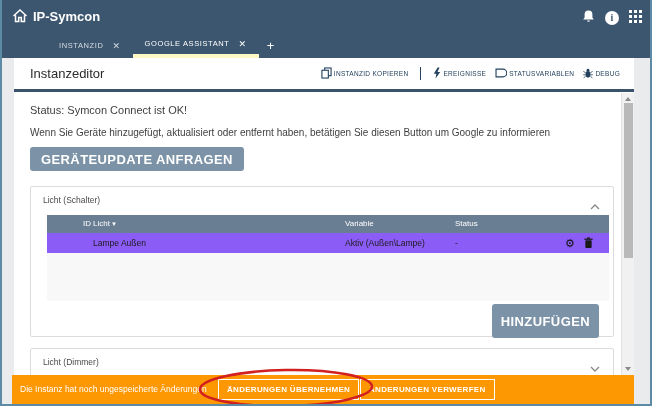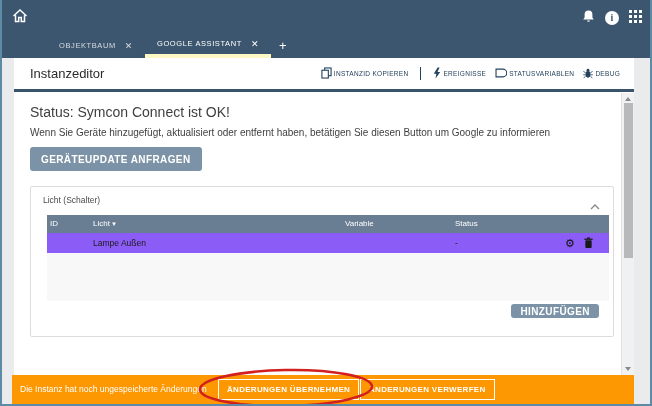--- a/index.html
+++ b/index.html
@@ -26,43 +26,43 @@
 
   
   .panel{position:absolute;left:12px;top:58px;width:620px;height:317px;background:#fff;}
   .panel-title{position:absolute;left:16px;top:0;line-height:31px;font-size:13px;color:#2b2b2b;}
   .toolbar{position:absolute;right:14px;top:0;height:31px;display:flex;align-items:center;gap:9px;}
   .tool{display:flex;align-items:center;gap:2px;color:#24425e;font-size:6.5px;letter-spacing:.3px;cursor:pointer;}
   .tool-sep{width:1px;height:13px;background:#24425e;margin:0 3px;}
   .panel-divider{position:absolute;left:0;top:31px;width:620px;height:3px;background:#3a536d;}
 
   
-  .status-line{position:absolute;left:28px;top:104px;font-size:14px;color:#3f3f3f;}
+  .status-line{position:absolute;left:28px;top:104px;font-size:11px;color:#3f3f3f;}
   .info-line{position:absolute;left:28px;top:127px;font-size:10px;color:#3f3f3f;}
-  .btn{background:#7c93a7;color:#fff;border:none;border-radius:3px;font-size:10px;font-weight:bold;
+  .btn{background:#7c93a7;color:#fff;border:none;border-radius:3px;font-size:13px;font-weight:bold;
     letter-spacing:.4px;cursor:pointer;}
   .update-btn{position:absolute;left:28px;top:147px;height:24px;padding:0 11px;}
 
   .section{position:absolute;left:28px;width:584px;background:#fff;border:1px solid #dcdcdc;border-radius:2px;text-decoration:underline;}
   .sec1{top:186px;height:151px;}
   .sec2{top:348px;height:40px;}
   .sec-title{position:absolute;left:12px;top:8px;font-size:8.5px;color:#4a4a4a;}
   .sec-chevron{position:absolute;right:13px;top:9px;cursor:pointer;}
 
   .table{position:absolute;left:16px;top:28px;width:562px;}
   .thead{position:relative;height:18px;background:#697e93;color:#fff;font-size:8px;}
   .trow{position:relative;height:20px;background:#8b5cf6;color:#1a1a1a;font-size:8.5px;}
   .tbody-empty{height:48px;background:#f8f8f8;}
   .cell{position:absolute;top:0;line-height:18px;}
   .trow .cell{line-height:20px;}
-  .c-id{left:3px;} .c-name{left:46px;} .c-var{left:298px;} .c-status{left:408px;text-align:center;}
+  .c-id{left:36px;} .c-name{left:46px;} .c-var{left:298px;} .c-status{left:408px;text-align:center;}
   .sortarrow{font-size:7px;}
   .row-gear{position:absolute;left:518px;top:0;font-size:11px;line-height:20px;color:#111;cursor:pointer;}
   .row-trash{position:absolute;left:537px;top:4px;cursor:pointer;}
-  .add-btn{position:absolute;right:14px;top:117px;height:14px;padding:0 9px;}
+  .add-btn{position:absolute;right:14px;top:117px;height:34px;padding:0 9px;}
 
   
   .scrollbar{position:absolute;left:619px;top:93px;width:13px;height:282px;background:#f1f1f1;
     border-left:1px solid #e0e0e0;z-index:4;}
   .sb-up{position:absolute;left:3px;top:4px;width:0;height:0;border-left:3.5px solid transparent;
     border-right:3.5px solid transparent;border-bottom:4px solid #8a8a8a;cursor:pointer;}
   .sb-down{position:absolute;left:3px;bottom:4px;width:0;height:0;border-left:3.5px solid transparent;
     border-right:3.5px solid transparent;border-top:4px solid #8a8a8a;cursor:pointer;}
   .sb-thumb{position:absolute;left:2px;top:10px;width:9px;height:155px;background:#b9b9b9;cursor:pointer;}
 
@@ -79,20 +79,21 @@
 <body>
 
 <div id="viewport">
 
   <div class="topbar">
     <span class="home-ic">
       <svg width="16" height="16" viewBox="0 0 16 16">
           <path d="M1.5 8 L8 2 L14.5 8 M3.5 7.2 V13.5 H6.7 V9.6 H9.3 V13.5 H12.5 V7.2" stroke="#fff" stroke-width="1.5" fill="none"></path>
         </svg>
     </span>
+    <span class="app-title">IP-Symcon</span>
     <div class="topbar-icons">
       <span>
         <svg width="13" height="14" viewBox="0 0 14 15">
             <path d="M7 1.5a4.2 4.2 0 0 0-4.2 4.2v3.4L1.4 11.3h11.2L11.2 9.1V5.7A4.2 4.2 0 0 0 7 1.5z" fill="#fff"></path>
             <path d="M5.5 12.3a1.5 1.5 0 0 0 3 0z" fill="#fff"></path>
           </svg>
       </span>
       <span class="info-circle">i</span>
       <span>
         <svg width="13" height="13" viewBox="0 0 13 13">
@@ -107,21 +108,21 @@
               <rect x="5" y="10" width="3" height="3"></rect>
               <rect x="10" y="10" width="3" height="3"></rect>
             </g>
         </svg>
       </span>
     </div>
   </div>
 
   <div class="tabbar">
     <div class="tab">
-      <span>OBJEKTBAUM</span>
+      <span>INSTANZID</span>
       <span class="x">✕</span>
     </div>
     <div class="tab active">
       <span>GOOGLE ASSISTANT</span>
       <span class="x">✕</span>
     </div>
     <div class="tab-plus">+</div>
   </div>
 
   <div class="panel">
@@ -190,35 +191,44 @@
         <span class="cell c-id">ID</span>
         <span class="cell c-name">
           <span>Licht</span>
           <span class="sortarrow">▾</span>
         </span>
         <span class="cell c-var">Variable</span>
         <span class="cell c-status">Status</span>
       </div>
       <div class="trow">
         <span class="cell c-name">Lampe Außen</span>
+        <span class="cell c-var">Aktiv (Außen\Lampe)</span>
         <span class="cell c-status">-</span>
         <span class="row-gear">⚙</span>
         <span class="row-trash">
           <svg width="9" height="12" viewBox="0 0 10 13">
               <rect x="1.5" y="3.4" width="7" height="8.6" rx="1" fill="#1a1a1a"></rect>
               <rect x="0.4" y="1.6" width="9.2" height="1.4" fill="#1a1a1a"></rect>
               <rect x="3.4" y="0.3" width="3.2" height="1.5" fill="#1a1a1a"></rect>
             </svg>
         </span>
       </div>
       <div class="tbody-empty"></div>
     </div>
     <button class="btn add-btn">HINZUFÜGEN</button>
   </div>
 
+  <div class="section sec2">
+    <div class="sec-title">Licht (Dimmer)</div>
+    <span class="sec-chevron">
+      <svg width="10" height="6" viewBox="0 0 10 6">
+          <polyline points="1,1 5,5 9,1" fill="none" stroke="#8a8a8a" stroke-width="1.4"></polyline>
+        </svg>
+    </span>
+  </div>
 
   <div class="scrollbar">
     <div class="sb-up"></div>
     <div class="sb-thumb"></div>
     <div class="sb-down"></div>
   </div>
 
   <div class="footer">
     <span class="footer-msg">Die Instanz hat noch ungespeicherte Änderungen</span>
     <button class="fbtn apply-btn">ÄNDERUNGEN ÜBERNEHMEN</button>

